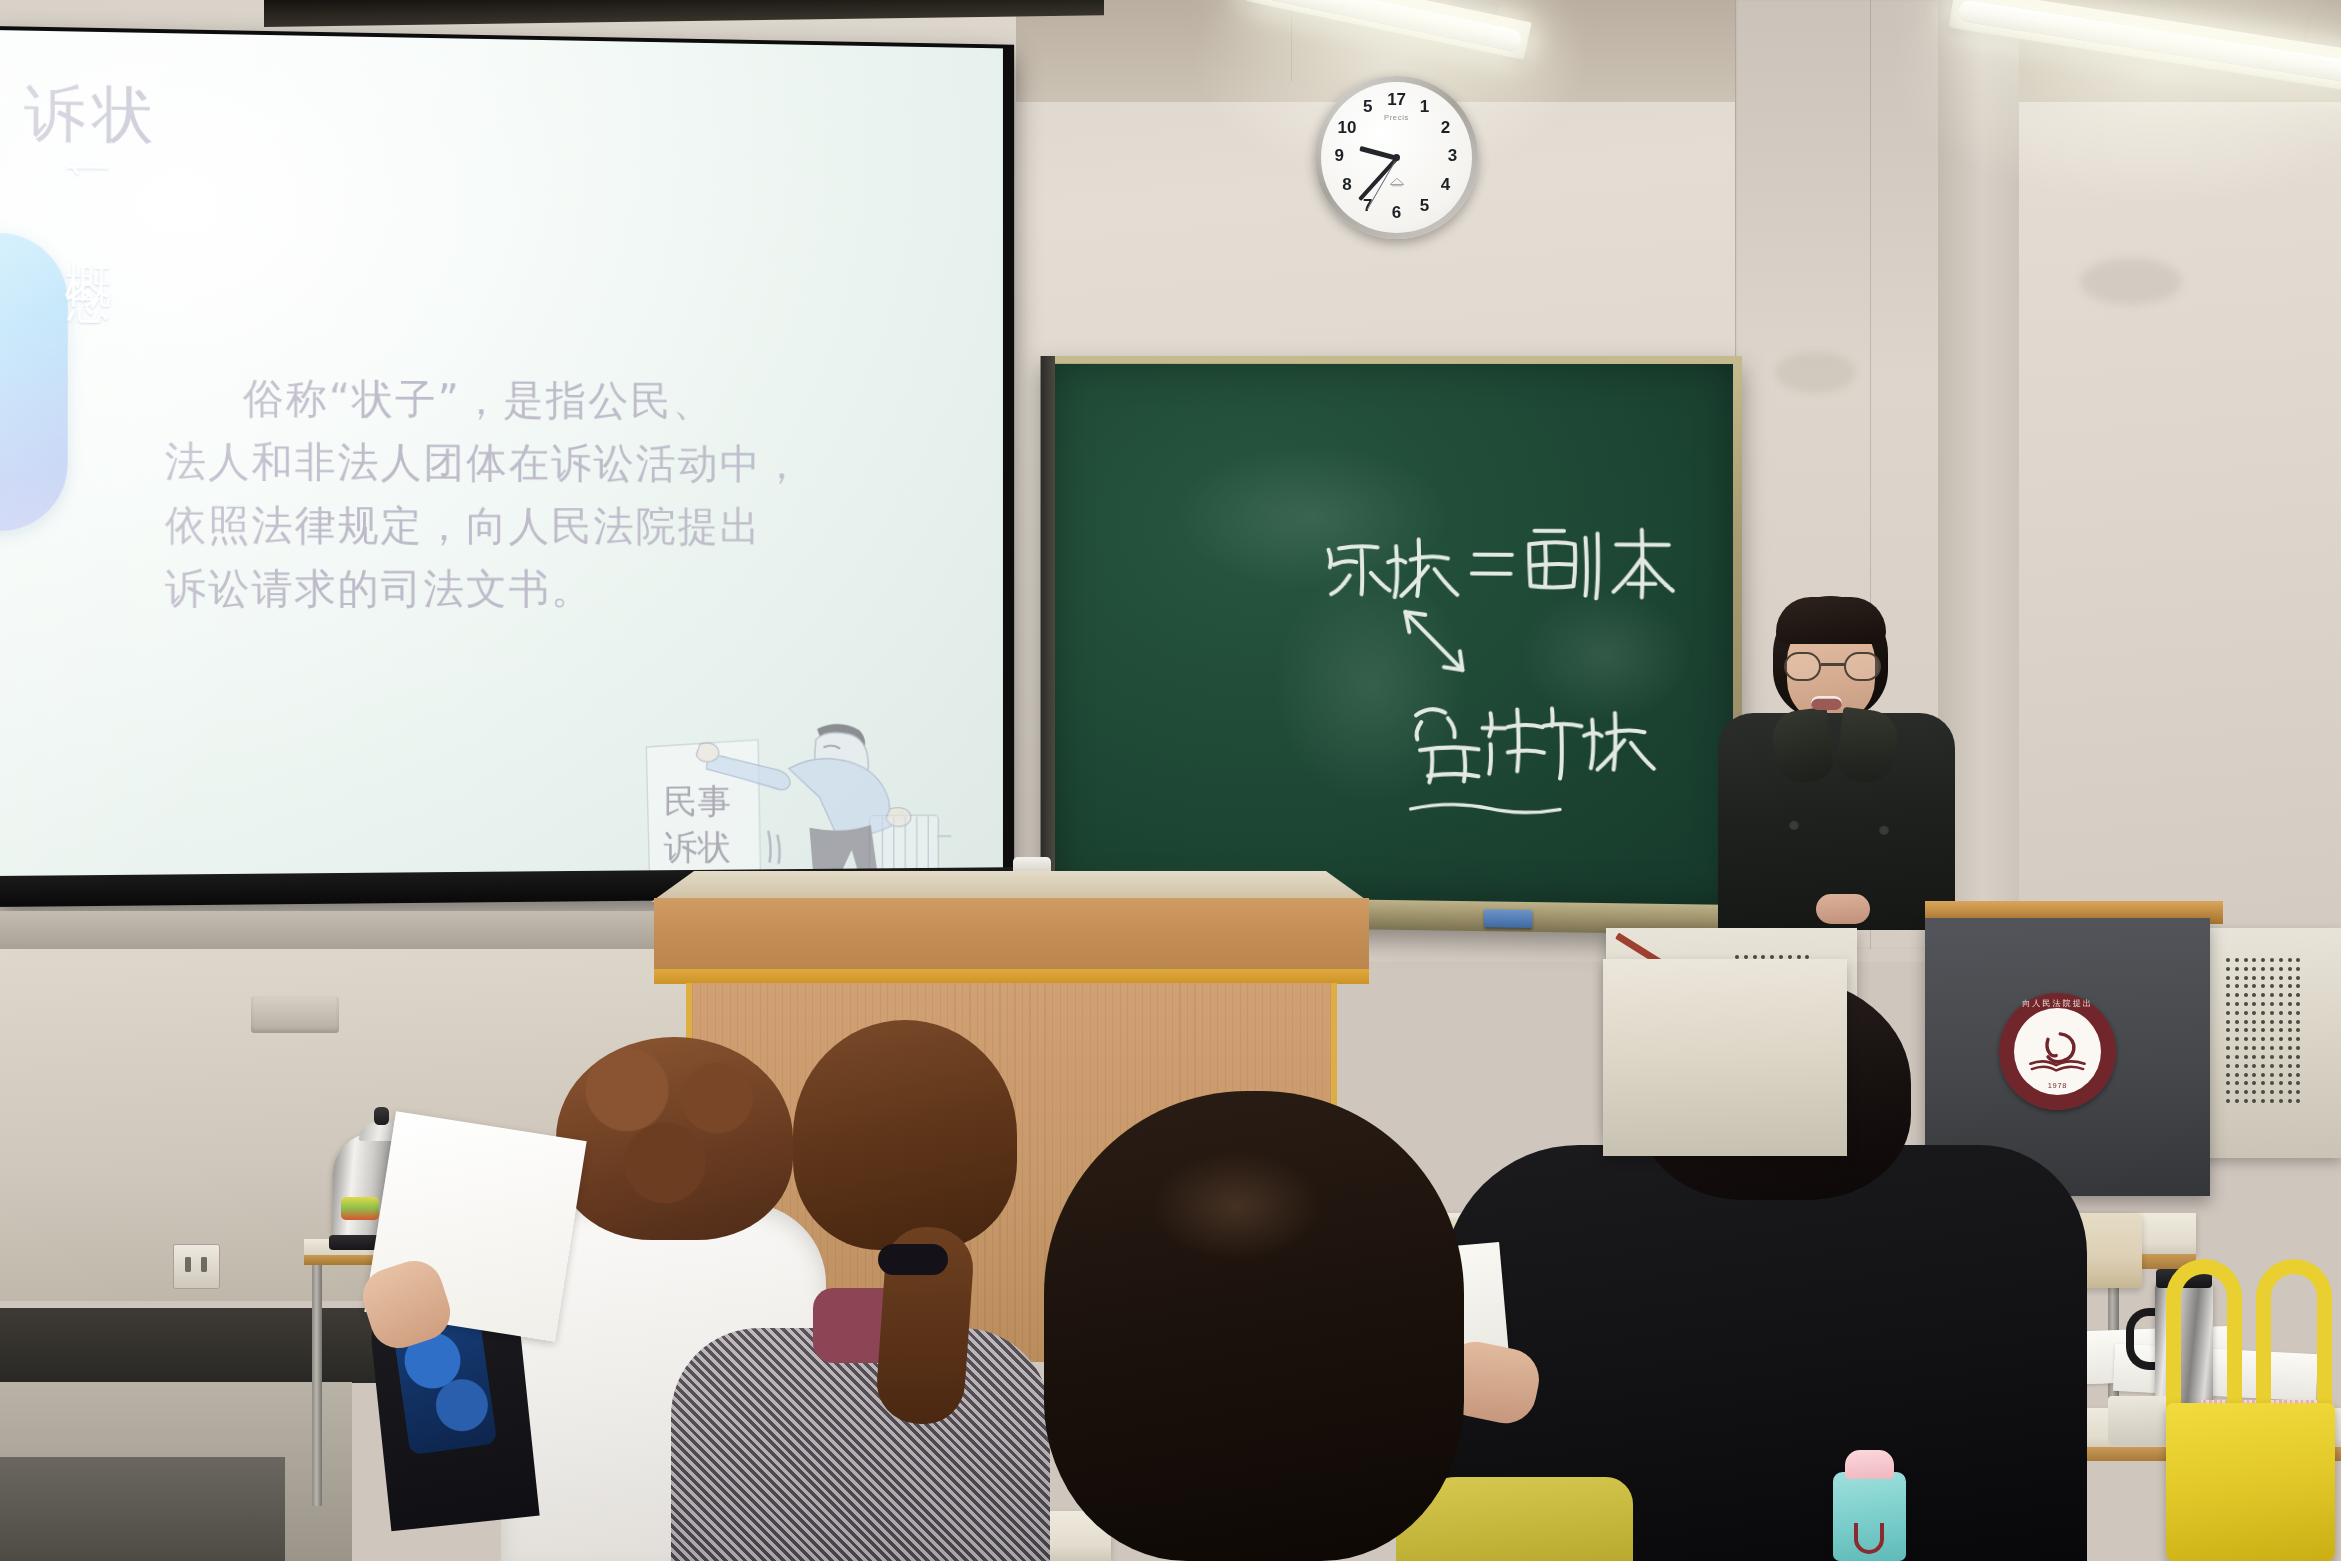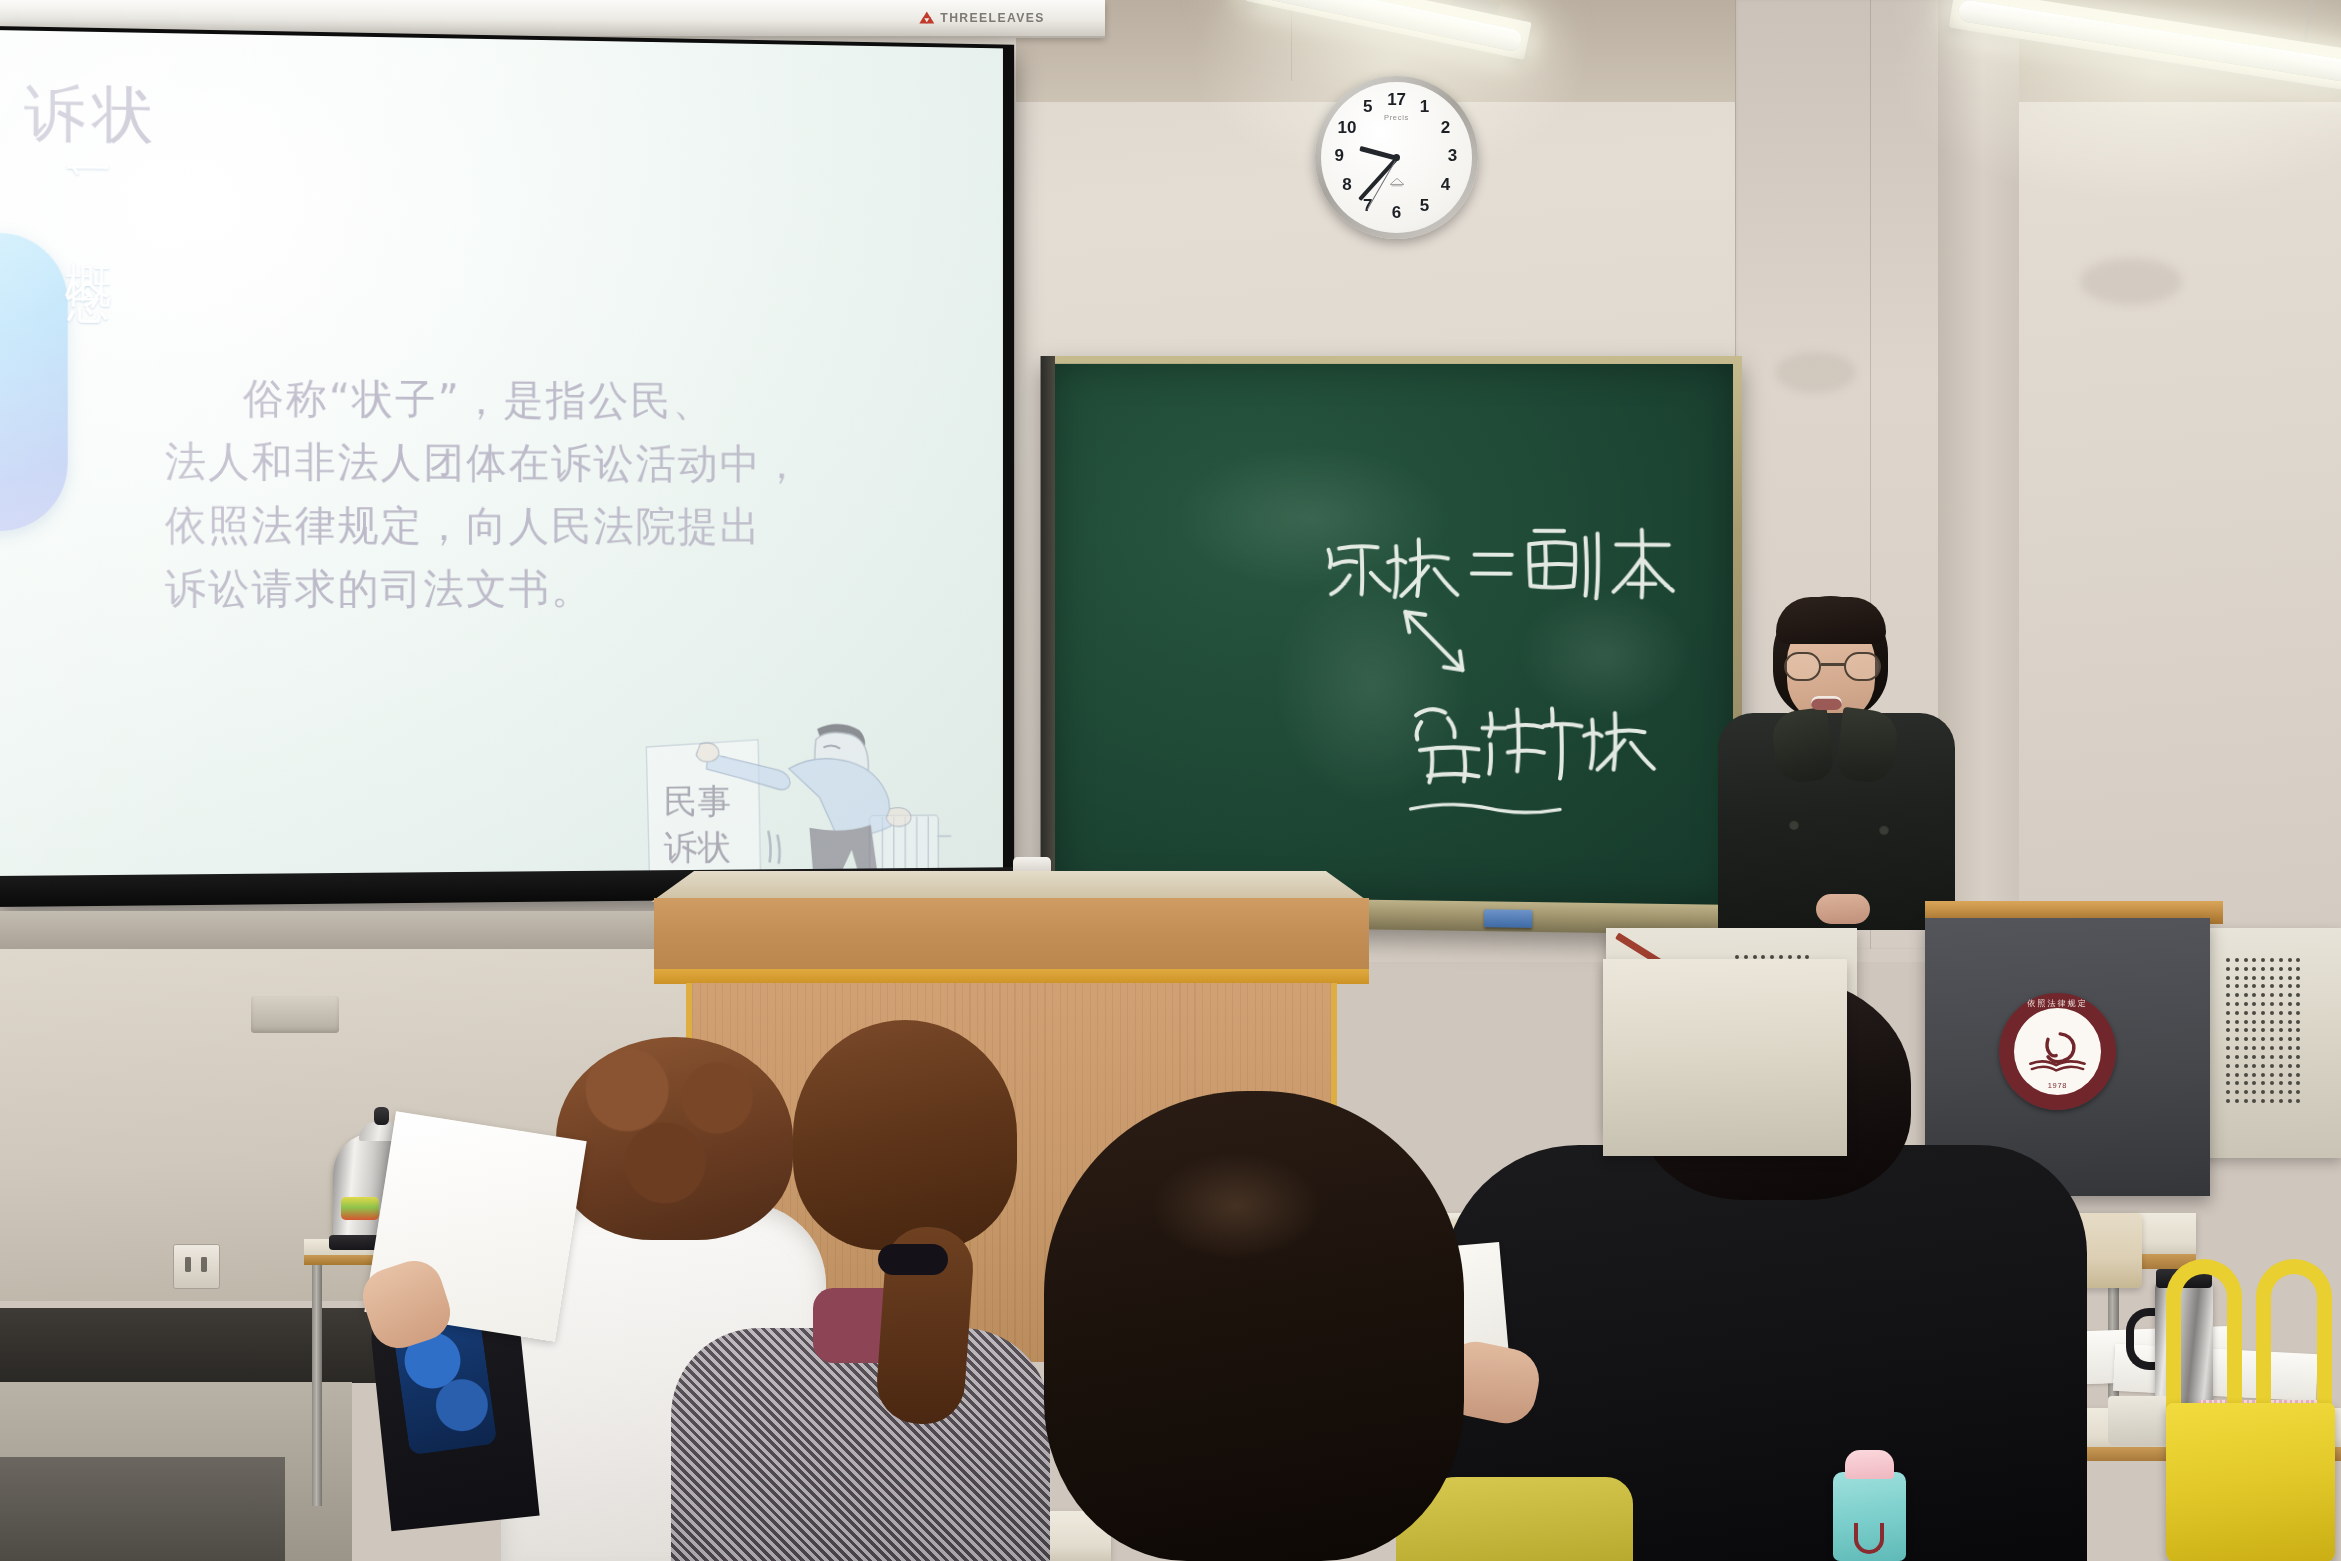--- a/index.html
+++ b/index.html
@@ -696,30 +696,20 @@
         <line x1="5" y1="13" x2="21" y2="13" stroke="#8d8c88" stroke-width="1"></line>
       </svg>
       <div class="hand hour" id="hand-hour" style="transform: rotate(285deg);"></div>
       <div class="hand min" id="hand-min" style="transform: rotate(222deg);"></div>
       <div class="hand sec" id="hand-sec" style="transform: rotate(210deg);"></div>
       <div class="clock-pin"></div>
     </div>
   </div>
 
   <div class="screen-top-black"></div>
-  <div class="screen-housing">
-    <div class="screen-brand">
-      <svg width="17.6" height="16.3" viewBox="0 0 26 24">
-        <path d="M13 2 L19 12 L7 12 Z" fill="#c0392b"></path>
-        <path d="M2 20 L8 10 L14 20 Z" fill="#c0392b"></path>
-        <path d="M12 20 L18 10 L24 20 Z" fill="#c0392b"></path>
-      </svg>
-      <span class="screen-brand-text">THREELEAVES</span>
-    </div>
-  </div>
 
   <div class="screen-frame">
     <div class="screen-surface">
 
       <div class="slide-title">诉状</div>
 
       <div class="slide-tab"></div>
       <div class="slide-tab-text">一、概念</div>
 
       <div class="slide-body">
@@ -1186,21 +1176,21 @@
         <div class="spk-dot" style="left: 44px; top: 141px;"></div>
         <div class="spk-dot" style="left: 53px; top: 141px;"></div>
         <div class="spk-dot" style="left: 62px; top: 141px;"></div>
         <div class="spk-dot" style="left: 70px; top: 141px;"></div>
       </div>
   </div>
 
   <div class="podium-top"></div>
   <div class="podium-wall"></div>
   <div class="emblem">
-    <div class="emblem-cn">依照法律规定</div>
+    <div class="emblem-cn">向人民法院提出</div>
     <div class="emblem-inner">
       <svg width="65" height="49" viewBox="0 0 96 72">
         <path d="M52 10 q16 2 20 16 q2 18 -16 24 q-14 4 -22 -6" fill="none" stroke="#71262b" stroke-width="5" stroke-linecap="round"></path>
         <path d="M34 18 q-4 12 2 20 q4 6 10 4" fill="none" stroke="#71262b" stroke-width="5" stroke-linecap="round"></path>
         <path d="M8 54 q20 -8 38 2 q18 -10 42 -2" fill="none" stroke="#71262b" stroke-width="4" stroke-linecap="round"></path>
         <path d="M10 62 q20 -8 36 2 q20 -10 40 -2" fill="none" stroke="#71262b" stroke-width="3.5" stroke-linecap="round"></path>
       </svg>
     </div>
     <div class="emblem-year">1978</div>
   </div>

